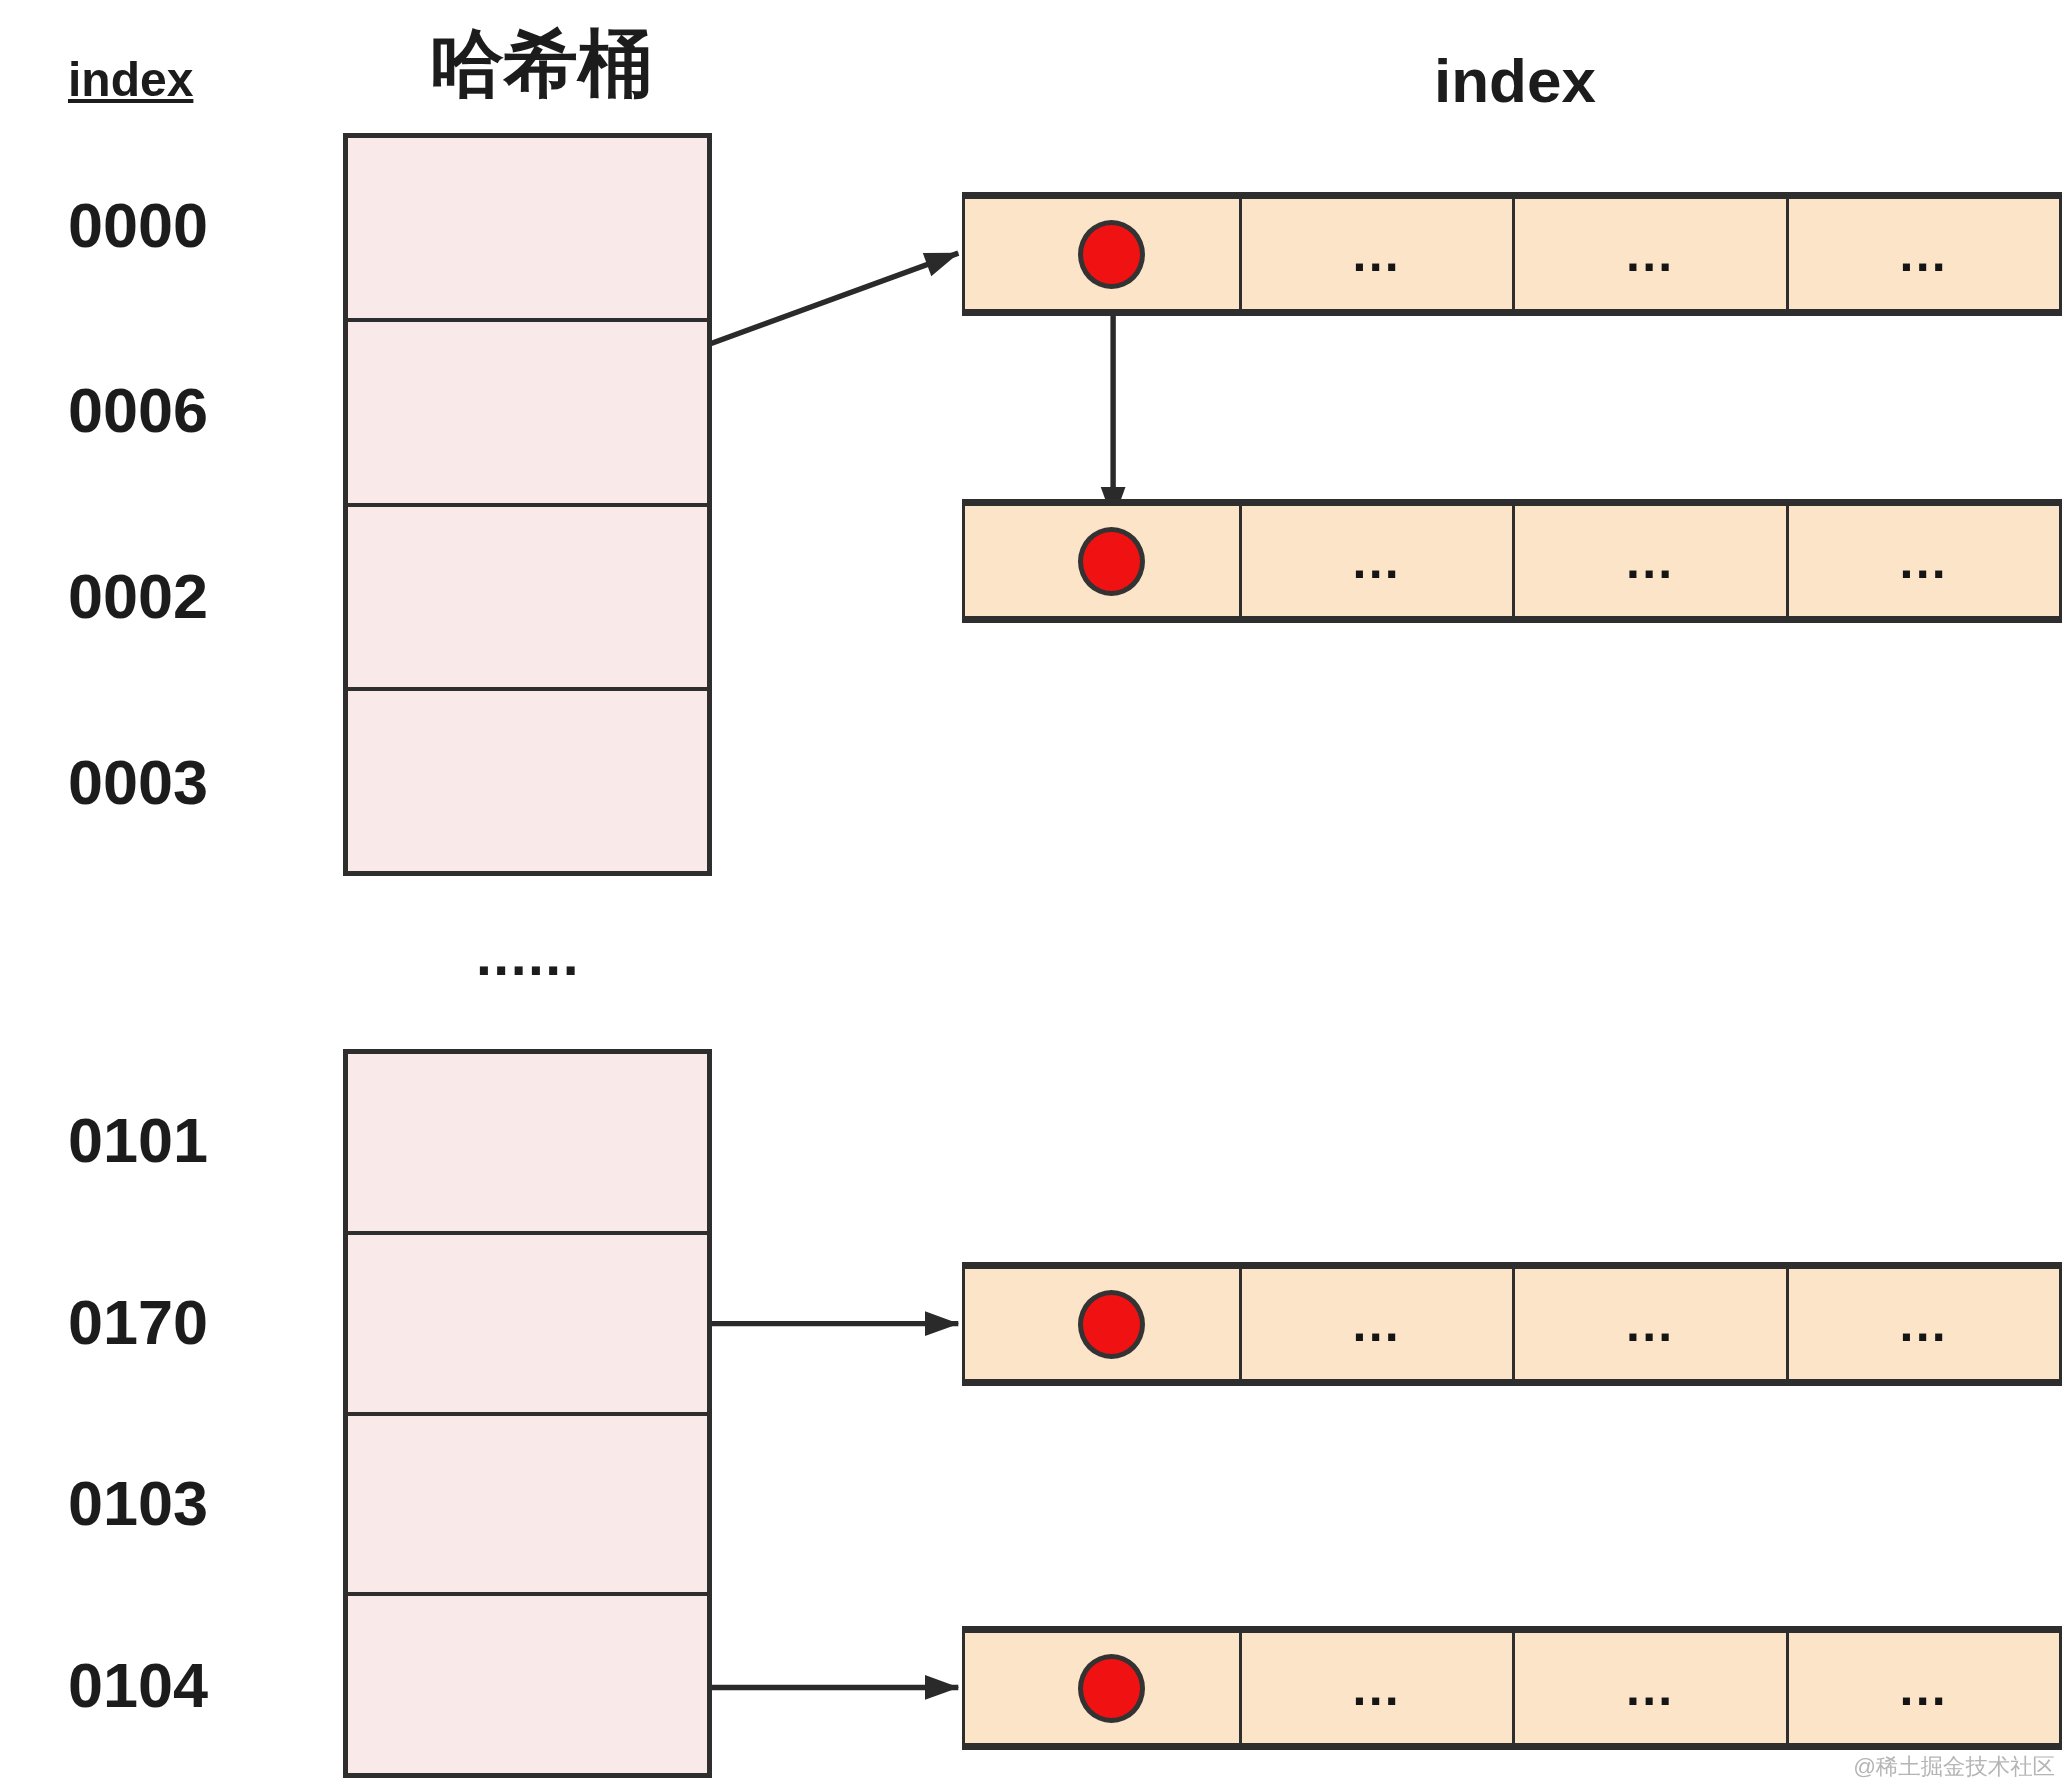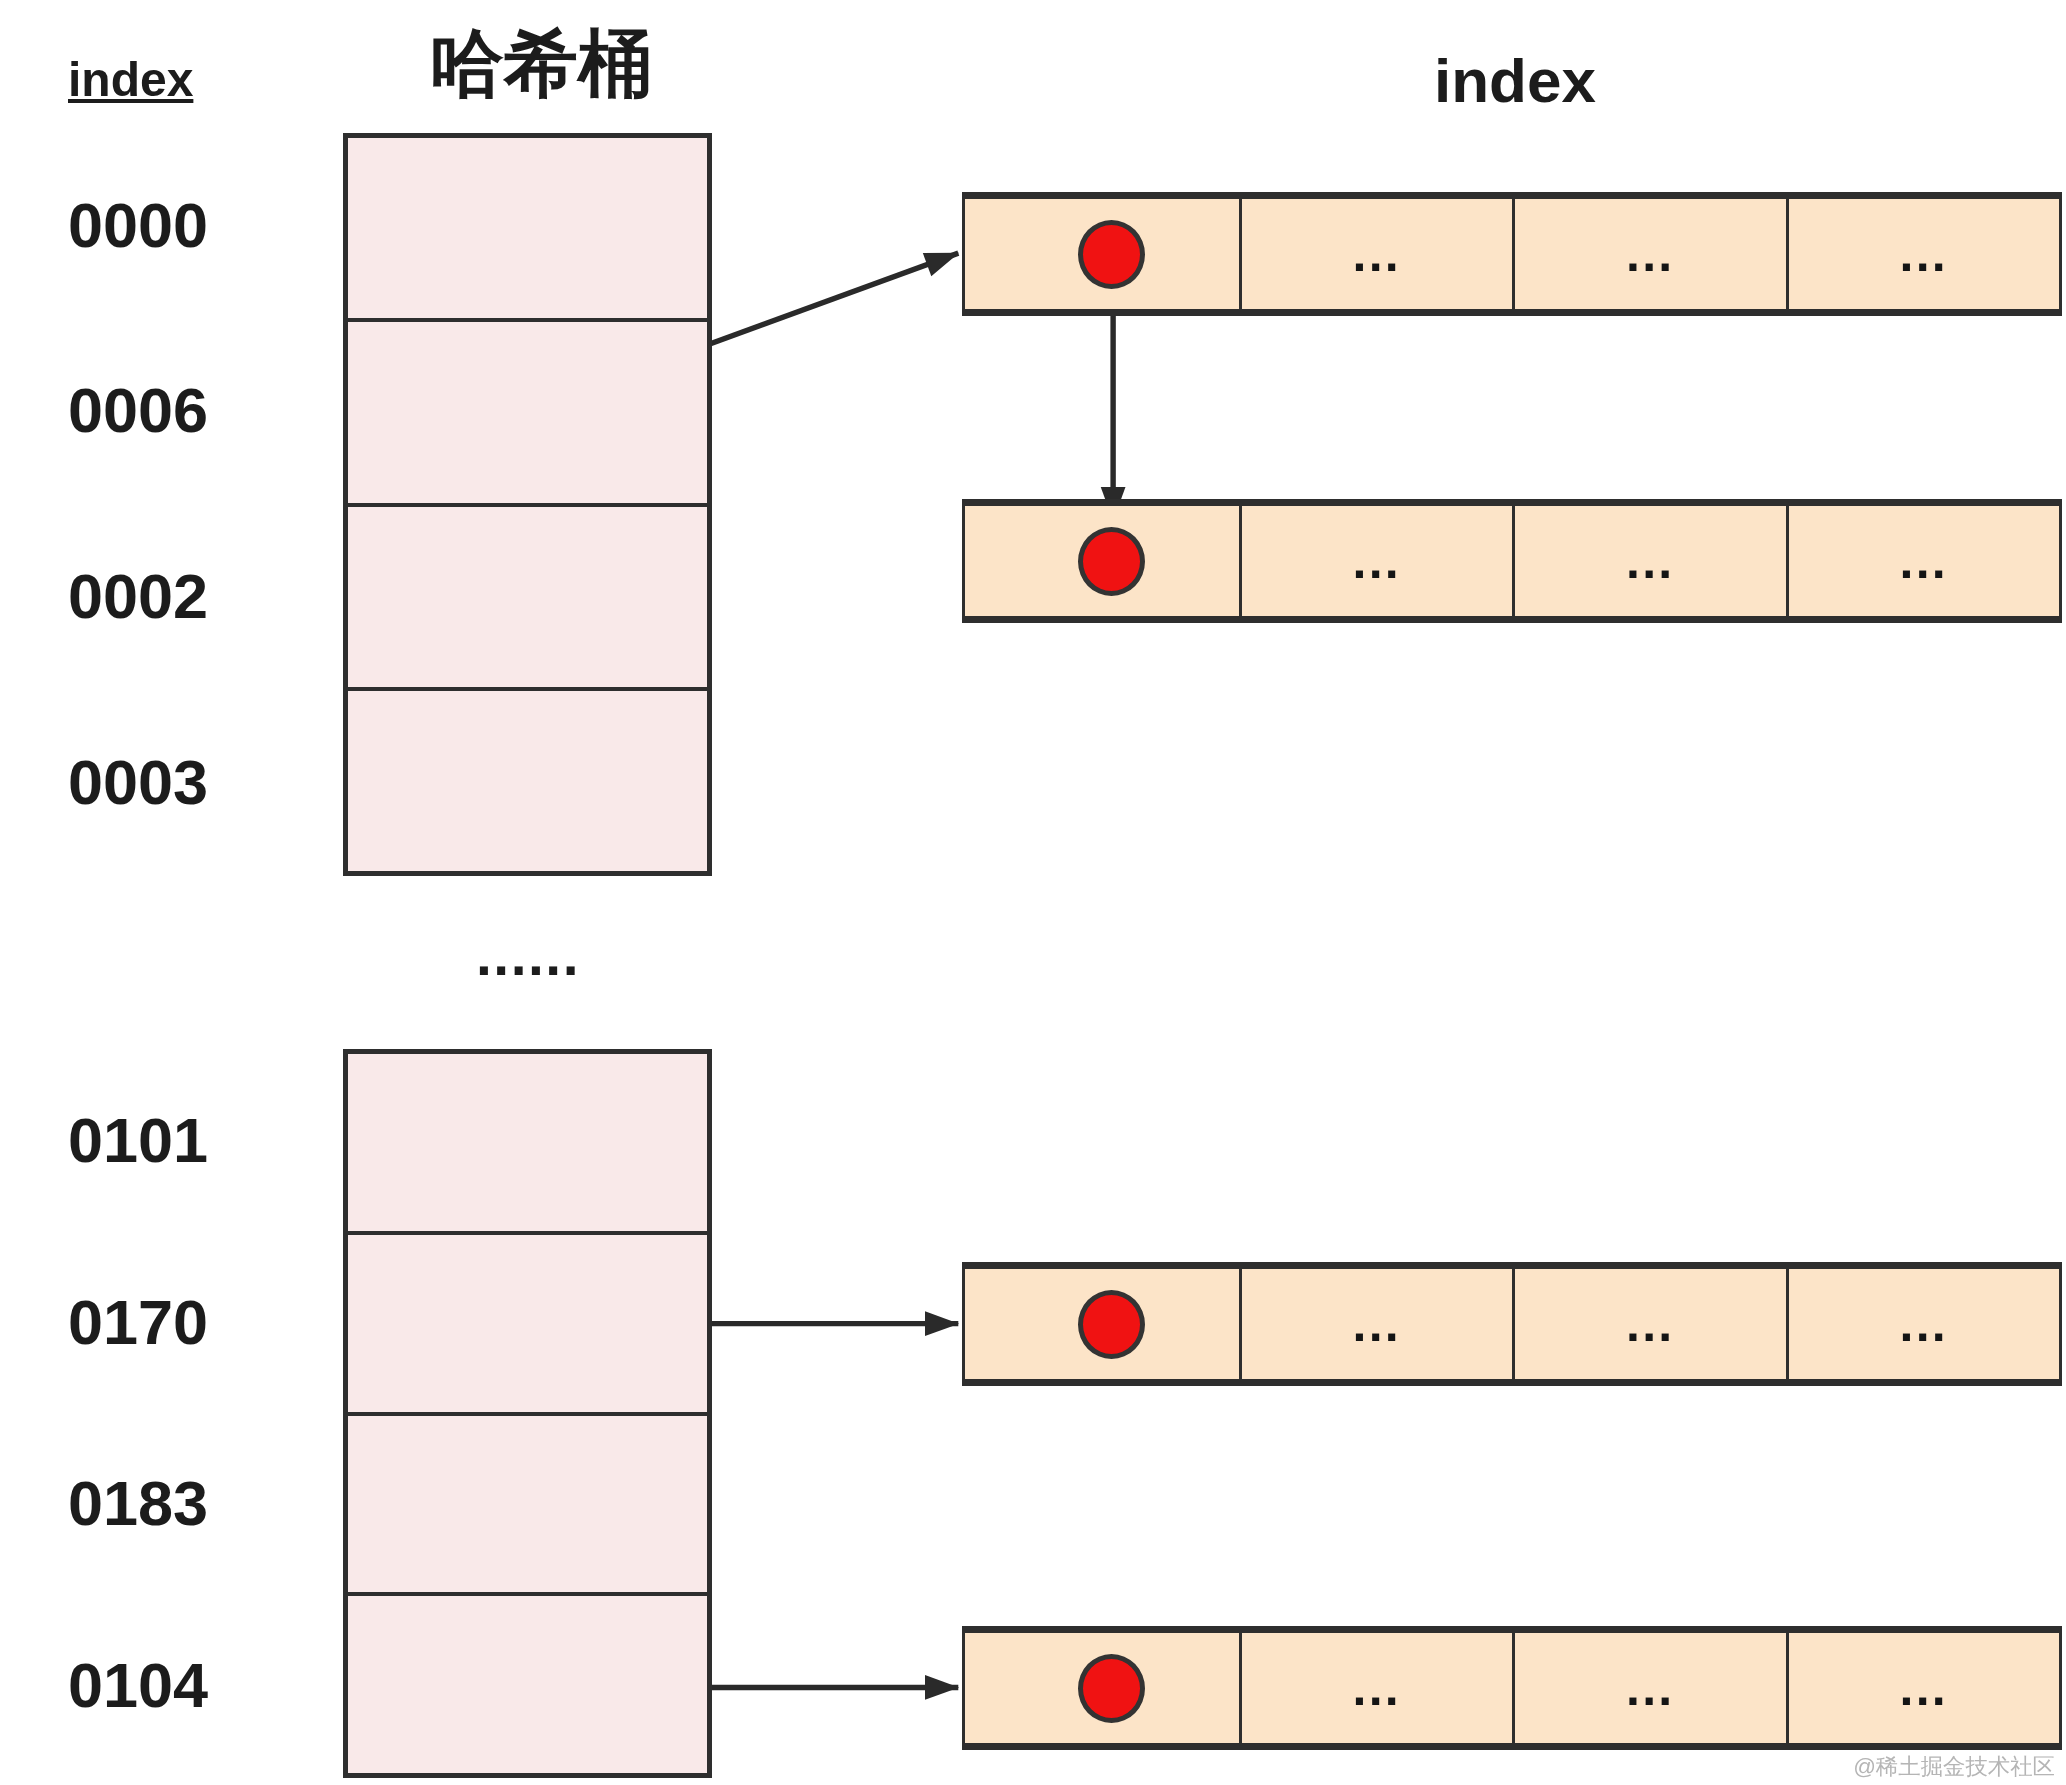--- a/index.html
+++ b/index.html
@@ -157,21 +157,21 @@
   <div class="hdr hdr-bucket">哈希桶</div>
   <div class="hdr hdr-record">index</div>
 
   <div class="idx-label" style="top:194px">0000</div>
   <div class="idx-label" style="top:379px">0006</div>
   <div class="idx-label" style="top:565px">0002</div>
   <div class="idx-label" style="top:751px">0003</div>
 
   <div class="idx-label" style="top:1109px">0101</div>
   <div class="idx-label" style="top:1291px">0170</div>
-  <div class="idx-label" style="top:1472px">0183</div>
+  <div class="idx-label" style="top:1472px">0103</div>
   <div class="idx-label" style="top:1654px">0104</div>
 
   <div class="bucket-col bucket-col-1">
     <div class="bucket-cell"></div>
     <div class="bucket-cell"></div>
     <div class="bucket-cell"></div>
     <div class="bucket-cell"></div>
   </div>
 
   <div class="sep-dots">......</div>

